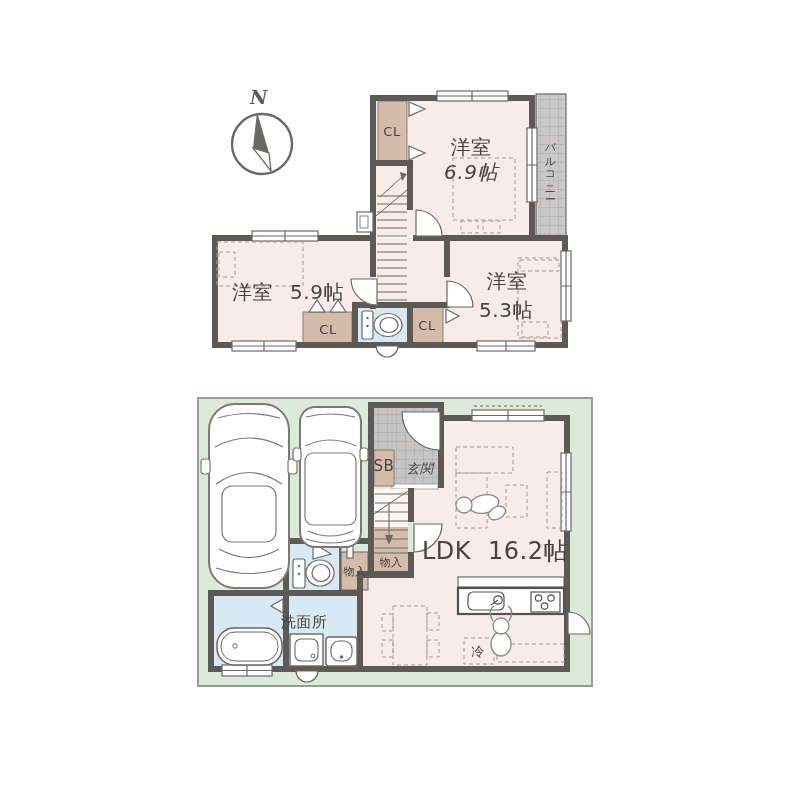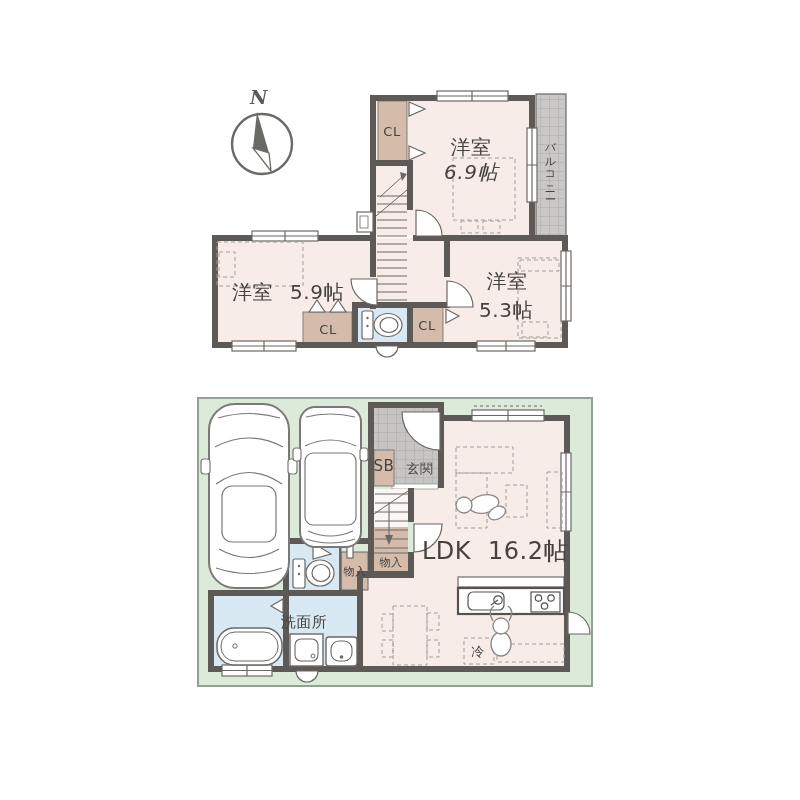--- a/index.html
+++ b/index.html
@@ -298,21 +298,21 @@
 <div class="lbl s11 vert" style="left:550px;top:165px;">バルコニー</div>
 <div class="lbl s20 pair" style="left:288px;top:292px;">
   <span>洋室</span><span>5.9帖</span>
 </div>
 <div class="lbl s13" style="left:328px;top:329px;">CL</div>
 <div class="lbl s13" style="left:427px;top:325px;">CL</div>
 <div class="lbl s20" style="left:507px;top:281px;">洋室</div>
 <div class="lbl s20" style="left:506px;top:310px;">5.3帖</div>
 
 <div class="lbl s12" style="left:384px;top:466px;">SB</div>
-<div class="lbl s13" style="left:420px;top:468px;">玄関</div>
+<div class="lbl s13" style="left:420px;top:468px;font-style:italic;">玄関</div>
 <div class="lbl s11" style="left:391px;top:562px;">物入</div>
 <div class="lbl s11" style="left:355px;top:571px;">物入</div>
 <div class="lbl s15" style="left:304px;top:622px;">洗面所</div>
 <div class="lbl s24 pair" style="left:495px;top:551px;">
   <span>LDK</span><span>16.2帖</span>
 </div>
 <div class="lbl s13" style="left:478px;top:651px;">冷</div>
 </div>
 
 </body></html>

